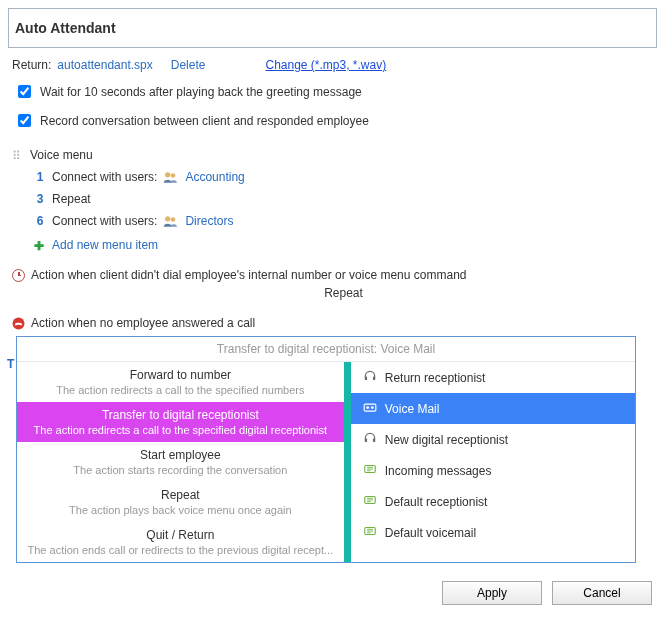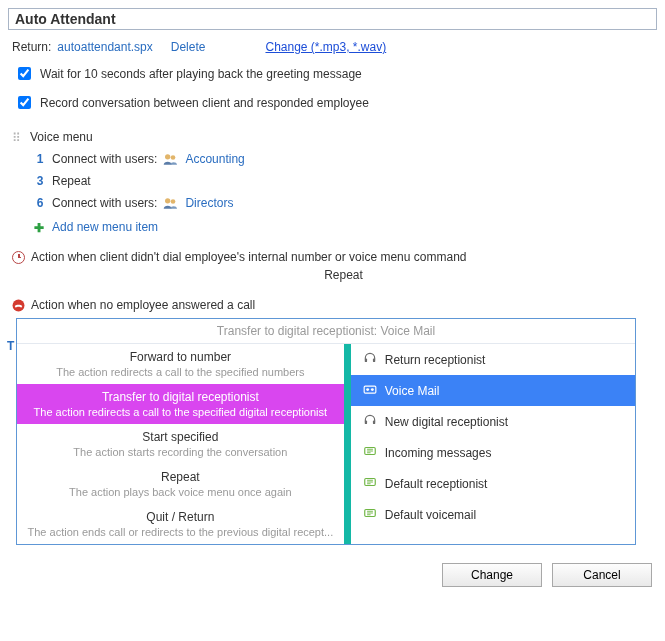--- a/index.html
+++ b/index.html
@@ -7,21 +7,21 @@
     margin: 0;
     padding: 8px;
     font-family: "Segoe UI", Tahoma, Arial, sans-serif;
     font-size: 12px;
     color: #333;
     background: #fff;
     width: 665px;
   }
   .title-input {
     width: 100%;
-    height: 22px;
+    height: 40px;
     border: 1px solid #a9b5c6;
     padding: 4px 6px;
     font-size: 14px;
     font-weight: 600;
     color: #333;
     outline: none;
   }
   .row {
     display: flex;
     align-items: center;
@@ -181,21 +181,21 @@
       <div class="dd-left" id="dd-left">
           <div class="opt">
             <div class="t">Forward to number</div>
             <div class="d">The action redirects a call to the specified numbers</div>
           </div>
           <div class="opt sel">
             <div class="t">Transfer to digital receptionist</div>
             <div class="d">The action redirects a call to the specified digital receptionist</div>
           </div>
           <div class="opt">
-            <div class="t">Start specified</div>
+            <div class="t">Start employee</div>
             <div class="d">The action starts recording the conversation</div>
           </div>
           <div class="opt">
             <div class="t">Repeat</div>
             <div class="d">The action plays back voice menu once again</div>
           </div>
           <div class="opt">
             <div class="t">Quit / Return</div>
             <div class="d">The action ends call or redirects to the previous digital recept...</div>
           </div>
@@ -245,18 +245,18 @@
                 <path d="M7 12 h10 M7 9 h10 M7 15 h6" stroke="#6fb544" stroke-width="1.6"></path>
               </svg></span>
             <span>Default voicemail</span>
           </div>
         </div>
     </div>
   </div>
 </div>
 
 <div class="footer">
-  <button class="btn">Change</button>
+  <button class="btn">Apply</button>
   <button class="btn">Cancel</button>
 </div>
 
 
 
 
 </body></html>

